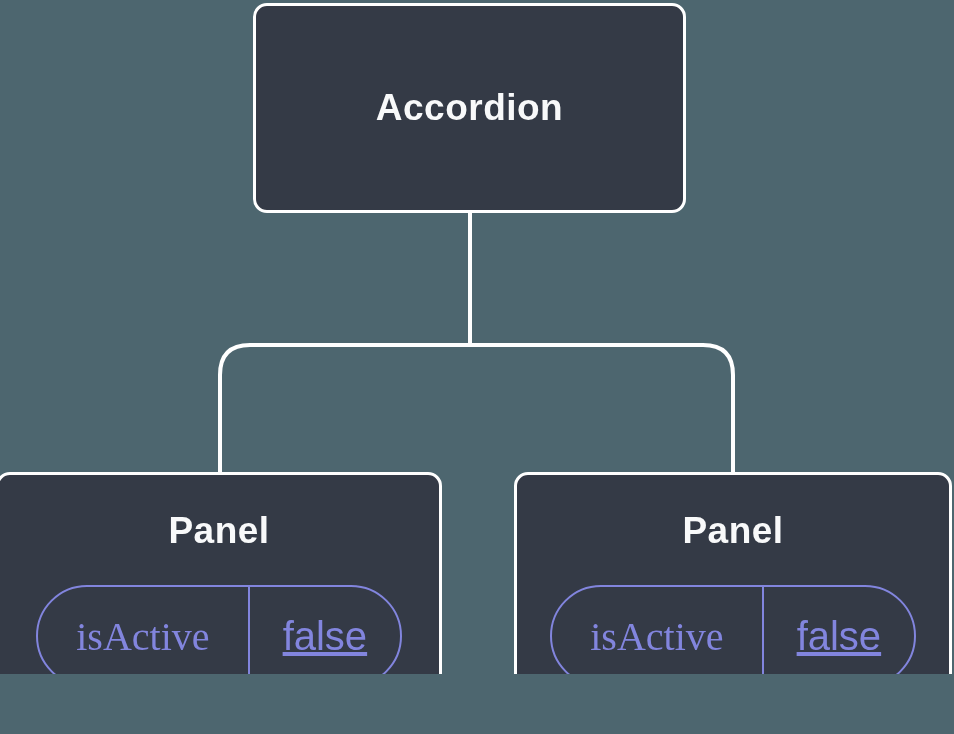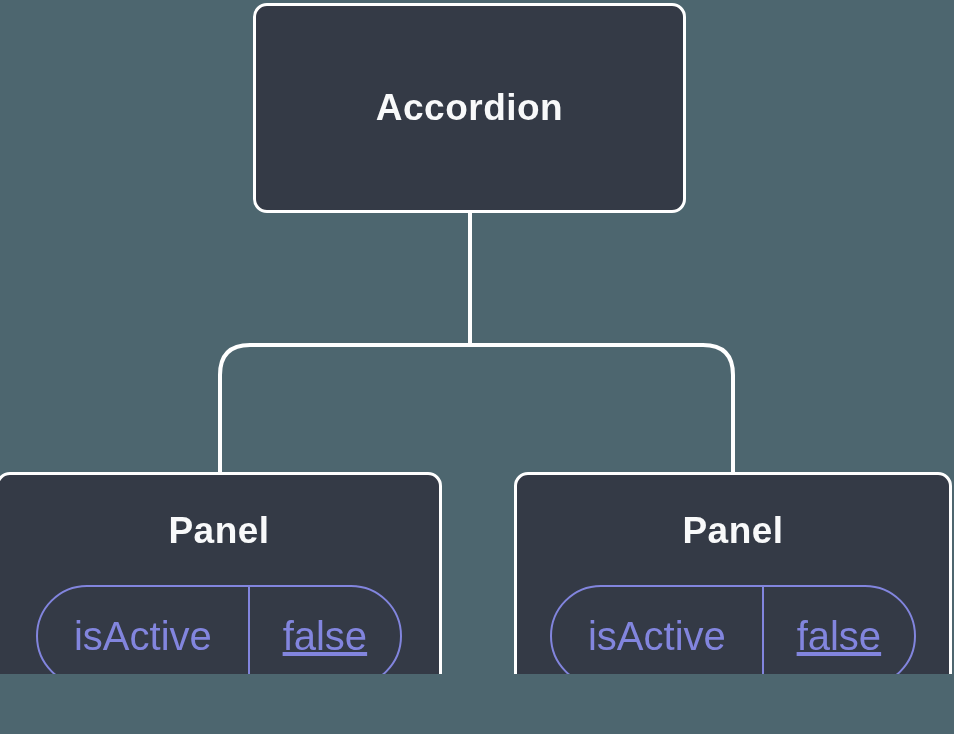--- a/index.html
+++ b/index.html
@@ -74,20 +74,21 @@
     display: flex;
     align-items: center;
     justify-content: center;
     color: var(--state_accent);
     font-size: 40px;
     font-weight: 400;
   }
   .state-cell.name {
     flex: 0 0 58.5%;
     border-right: 2px solid var(--state_accent);
+    font-family: Liberation Serif, serif;
   }
   .state-cell.value { flex: 1 1 auto; text-decoration: underline; }
 </style>
 </head>
 <body>
 
 <div class="canvas">
 
   <svg class="connector-layer" viewBox="0 0 954 734" xmlns="http://www.w3.org/2000/svg" aria-hidden="true">
     <path d="M 470 211 L 470 345"></path>

